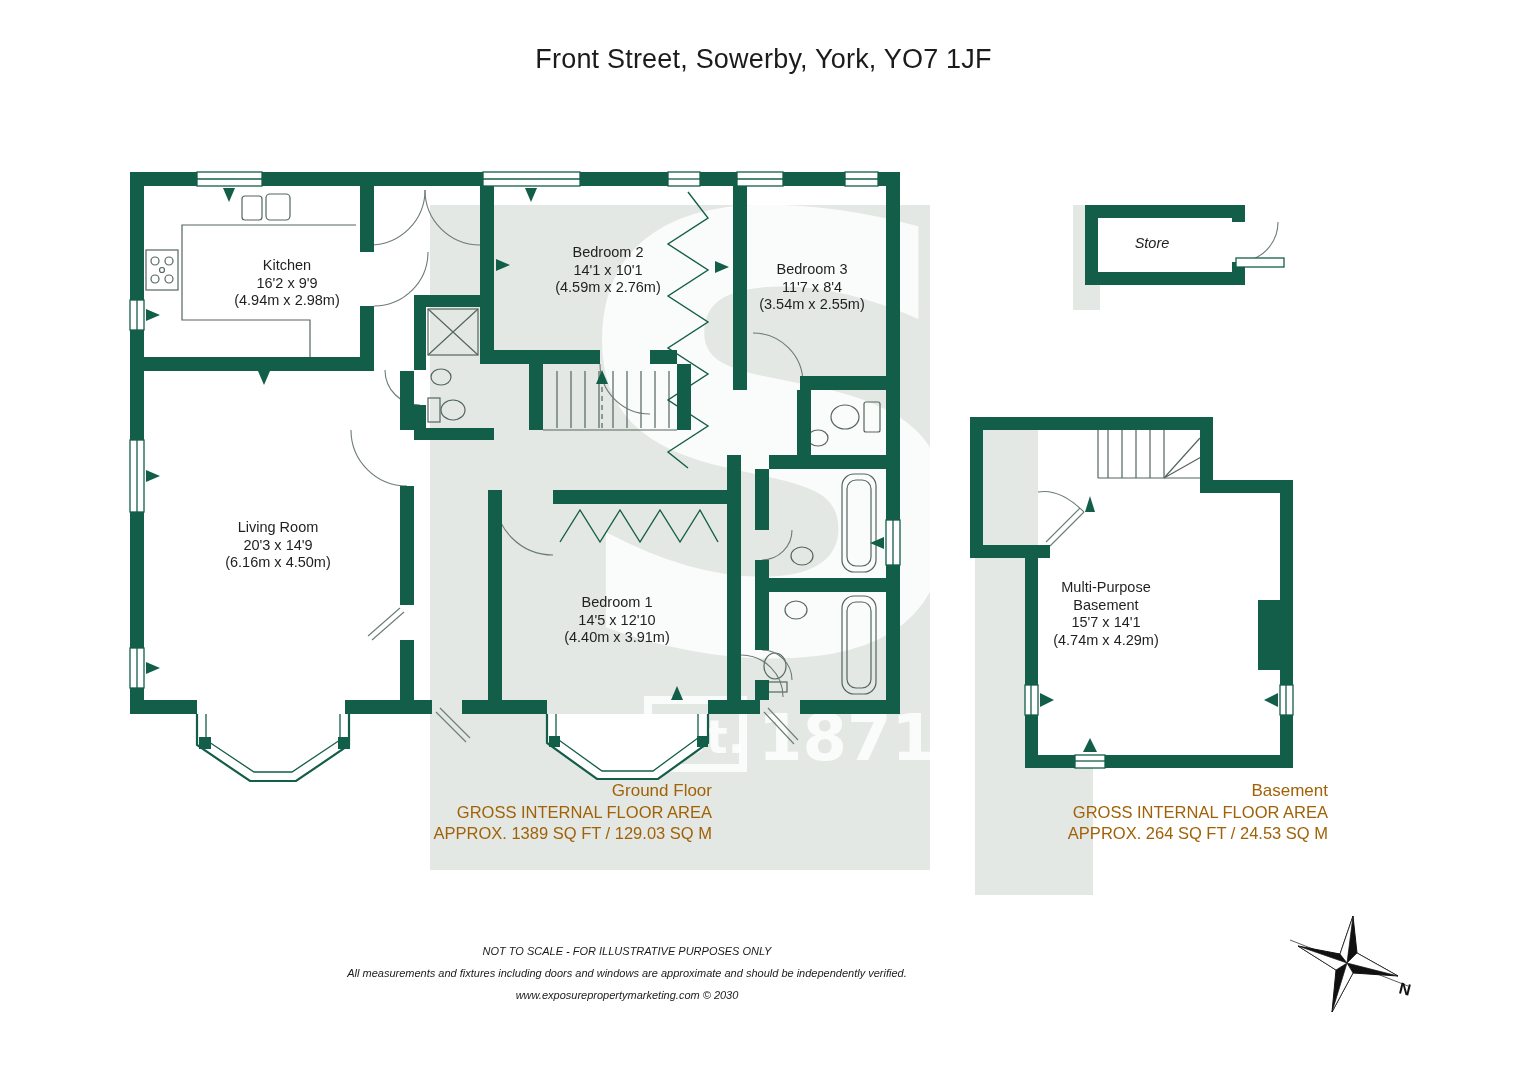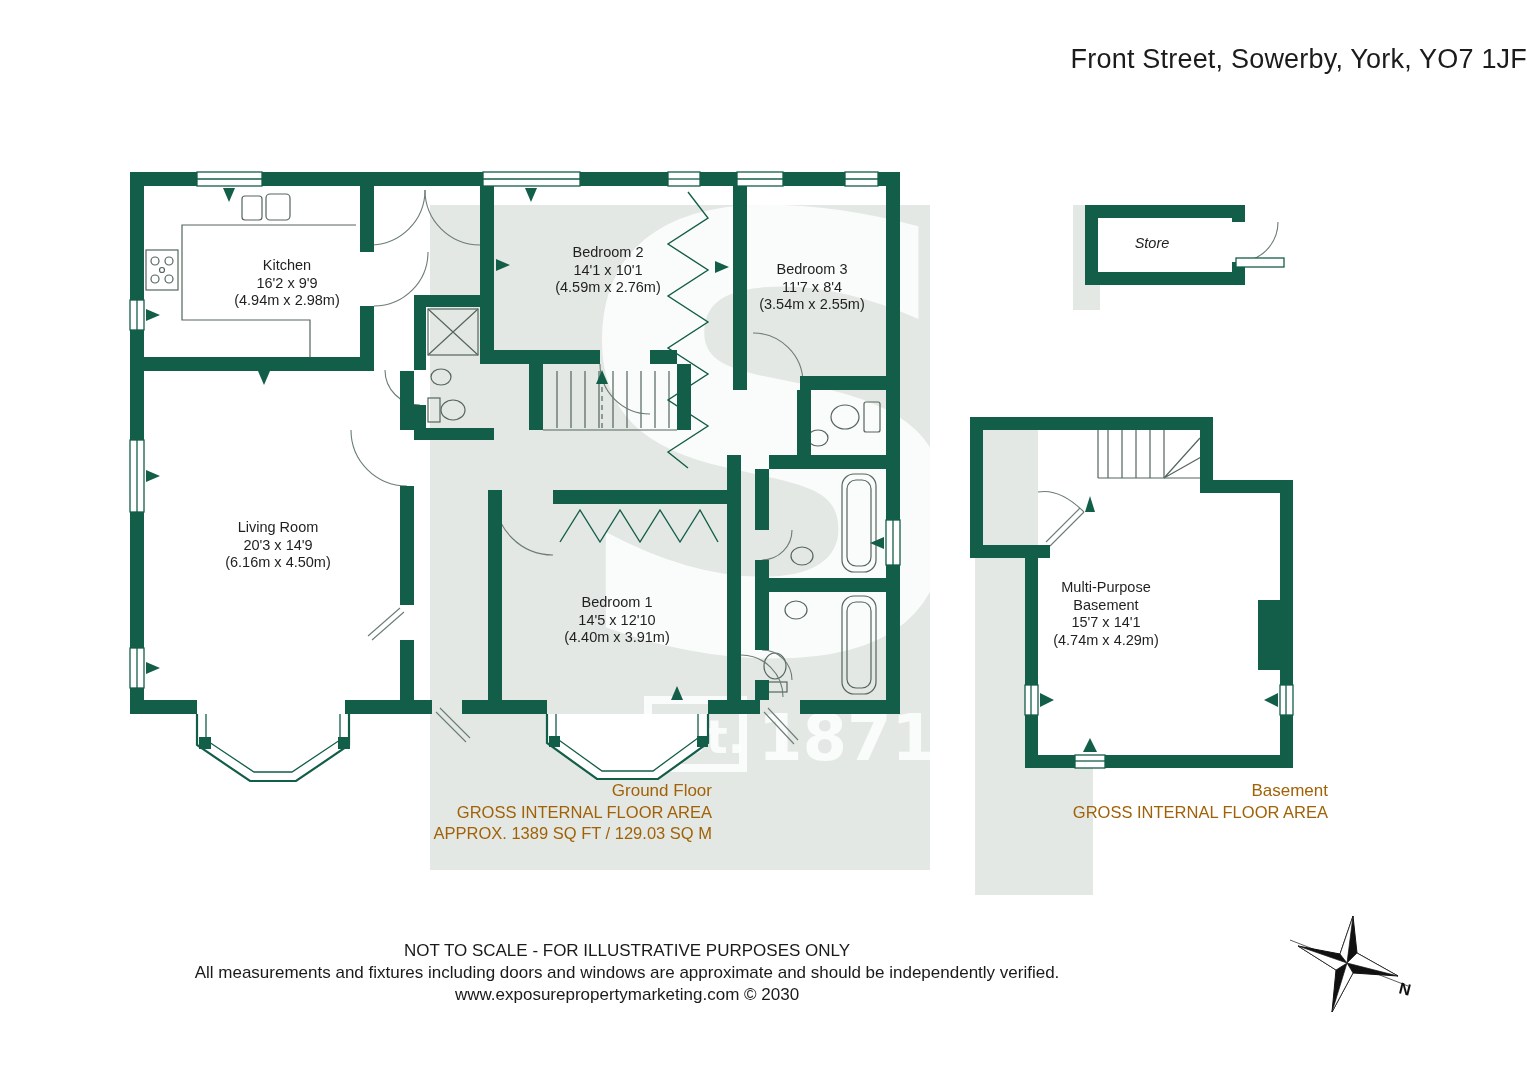--- a/index.html
+++ b/index.html
@@ -2,33 +2,33 @@
 <html><head>
 <meta charset="utf-8">
 <style>
   html,body{margin:0;padding:0;}
   body{
     width:1527px;height:1080px;position:relative;overflow:hidden;
     background:#ffffff;font-family:"Liberation Sans",sans-serif;color:#1c1c1c;
   }
   #plan-svg{position:absolute;left:0;top:0;}
   .page-title{
-    position:absolute;left:0;top:44px;width:1527px;text-align:right;
+    position:absolute;left:0;top:44px;width:1527px;text-align:center;
     font-size:27px;color:#1b1b1b;letter-spacing:.2px;
   }
   .room-label{
     position:absolute;text-align:center;font-size:14.5px;line-height:17.5px;color:#1f1f1f;
   }
   .floor-caption{
     position:absolute;text-align:right;font-size:16.5px;line-height:21.5px;color:#a16207;
   }
   .floor-caption .fc-name{font-size:17px;}
   .footer-block{
     position:absolute;left:0;top:940px;width:1254px;text-align:center;
-    font-size:17px;line-height:22px;color:#1a1a1a;
+    font-size:11px;line-height:22px;color:#1a1a1a;font-style:italic;
   }
 </style>
 </head>
 <body>
 
 <svg id="plan-svg" width="1527" height="1080" viewBox="0 0 1527 1080" xmlns="http://www.w3.org/2000/svg">
 
   <g fill="#e4e8e5">
     <rect x="430" y="205" width="500" height="665"></rect>
     <rect x="1073" y="205" width="27" height="105"></rect>
@@ -304,19 +304,20 @@
 
 <div class="floor-caption" style="left:312px;top:780px;width:400px;">
   <div class="fc-name">Ground Floor</div>
   <div>GROSS INTERNAL FLOOR AREA</div>
   <div>APPROX. 1389 SQ FT / 129.03 SQ M</div>
 </div>
 
 <div class="floor-caption" style="left:928px;top:780px;width:400px;">
   <div class="fc-name">Basement</div>
   <div>GROSS INTERNAL FLOOR AREA</div>
+  <div>APPROX. 264 SQ FT / 24.53 SQ M</div>
 </div>
 
 <div class="footer-block">
   <div>NOT TO SCALE - FOR ILLUSTRATIVE PURPOSES ONLY</div>
   <div>All measurements and fixtures including doors and windows are approximate and should be independently verified.</div>
   <div>www.exposurepropertymarketing.com © 2030</div>
 </div>
 
 </body></html>

